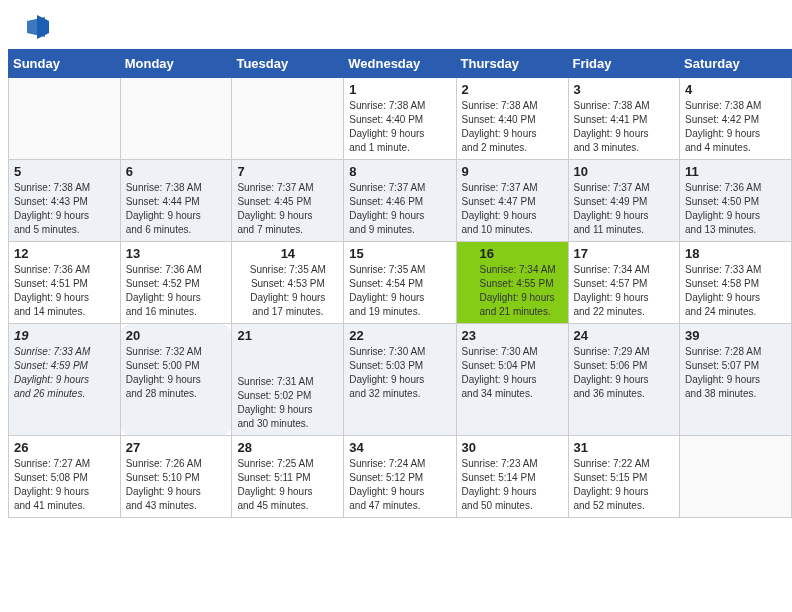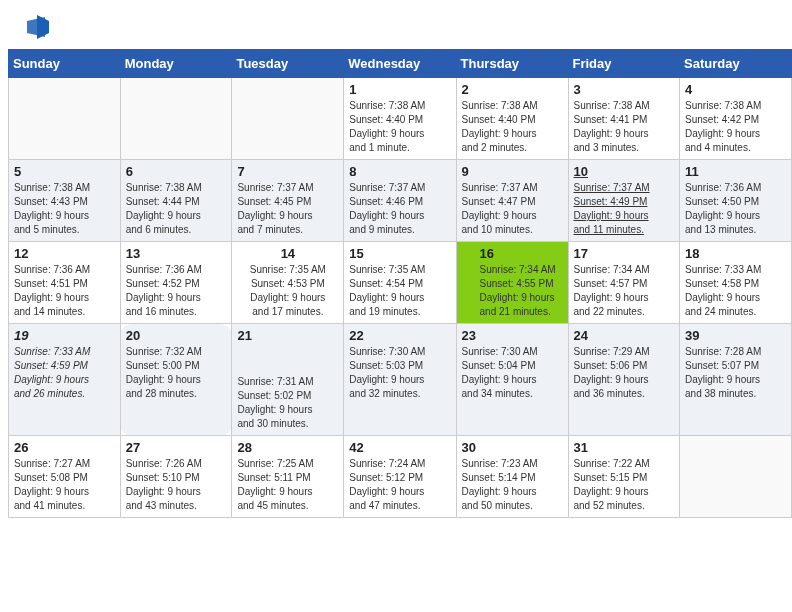--- a/index.html
+++ b/index.html
@@ -145,21 +145,21 @@
 Daylight: 9 hours
 and 9 minutes.</div>
             </td>
             <td style="background: rgb(238, 242, 247);">
               <div class="day-num">9</div>
               <div class="day-info" style="white-space: pre-line;">Sunrise: 7:37 AM
 Sunset: 4:47 PM
 Daylight: 9 hours
 and 10 minutes.</div>
             </td>
-            <td style="background: rgb(238, 242, 247); text-decoration: underline;">
+            <td style="background: rgb(238, 242, 247);">
               <div class="day-num">10</div>
               <div class="day-info" style="white-space: pre-line;">Sunrise: 7:37 AM
 Sunset: 4:49 PM
 Daylight: 9 hours
 and 11 minutes.</div>
             </td>
             <td style="background: rgb(238, 242, 247);">
               <div class="day-num">11</div>
               <div class="day-info" style="white-space: pre-line;">Sunrise: 7:36 AM
 Sunset: 4:50 PM
@@ -285,21 +285,21 @@
 and 43 minutes.</div>
             </td>
             <td style="background: rgb(255, 255, 255);">
               <div class="day-num">28</div>
               <div class="day-info" style="white-space: pre-line;">Sunrise: 7:25 AM
 Sunset: 5:11 PM
 Daylight: 9 hours
 and 45 minutes.</div>
             </td>
             <td style="background: rgb(255, 255, 255);">
-              <div class="day-num">42</div>
+              <div class="day-num">34</div>
               <div class="day-info" style="white-space: pre-line;">Sunrise: 7:24 AM
 Sunset: 5:12 PM
 Daylight: 9 hours
 and 47 minutes.</div>
             </td>
             <td style="background: rgb(255, 255, 255);">
               <div class="day-num">30</div>
               <div class="day-info" style="white-space: pre-line;">Sunrise: 7:23 AM
 Sunset: 5:14 PM
 Daylight: 9 hours

